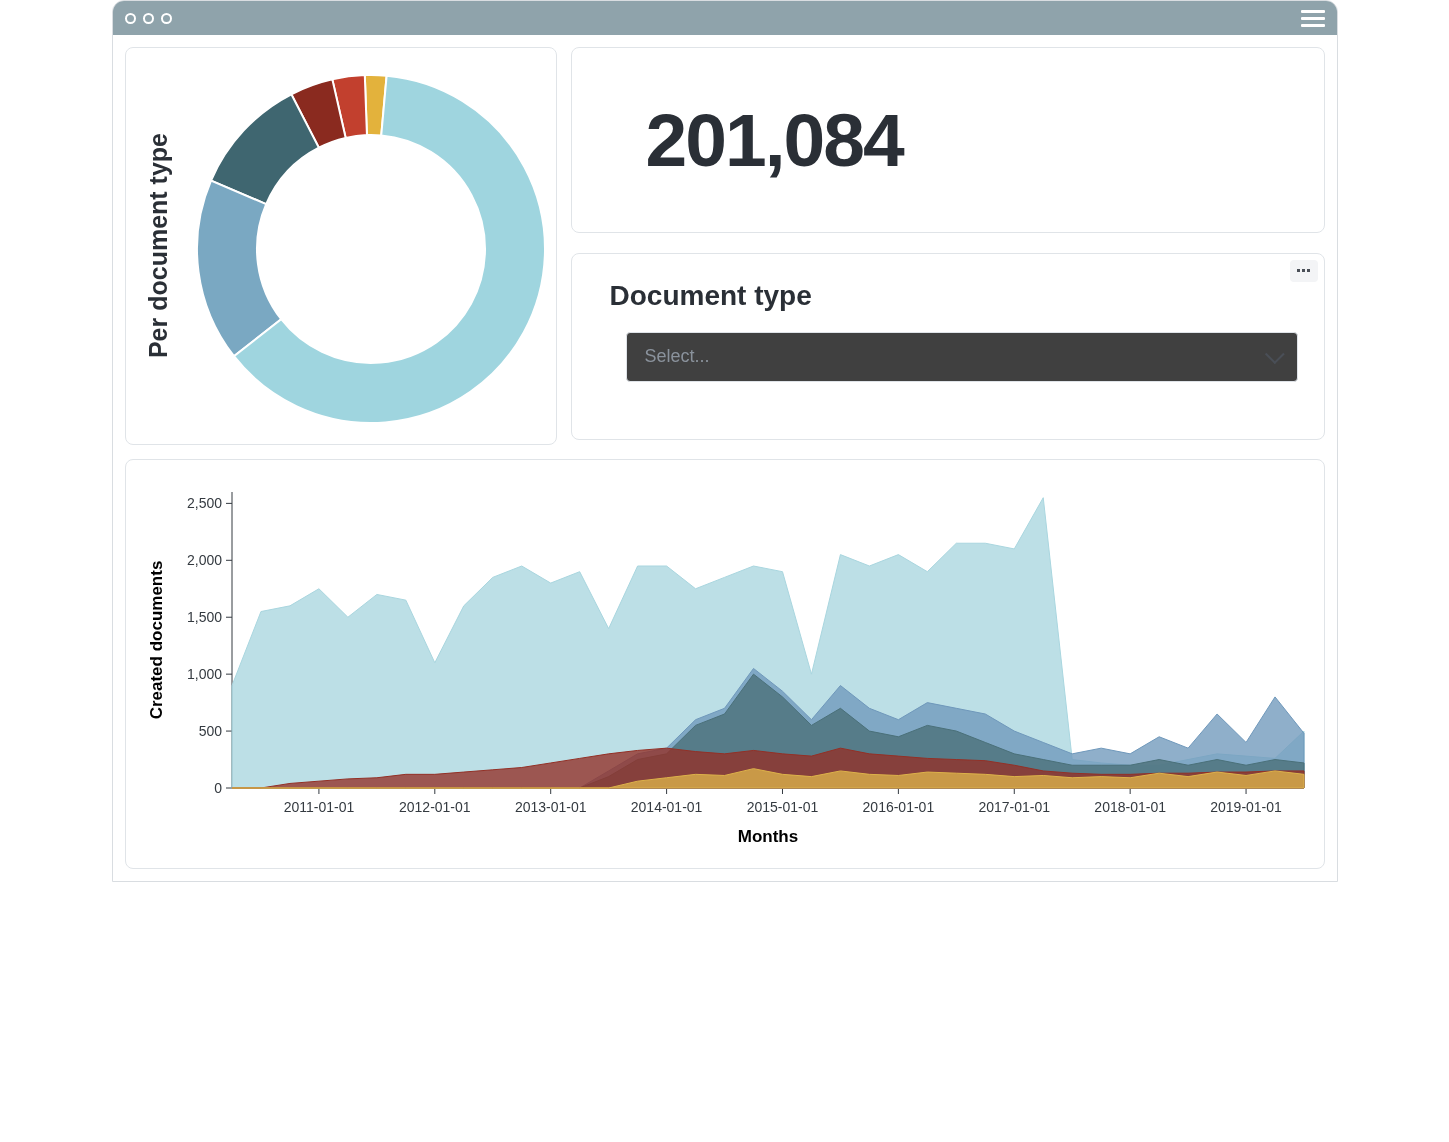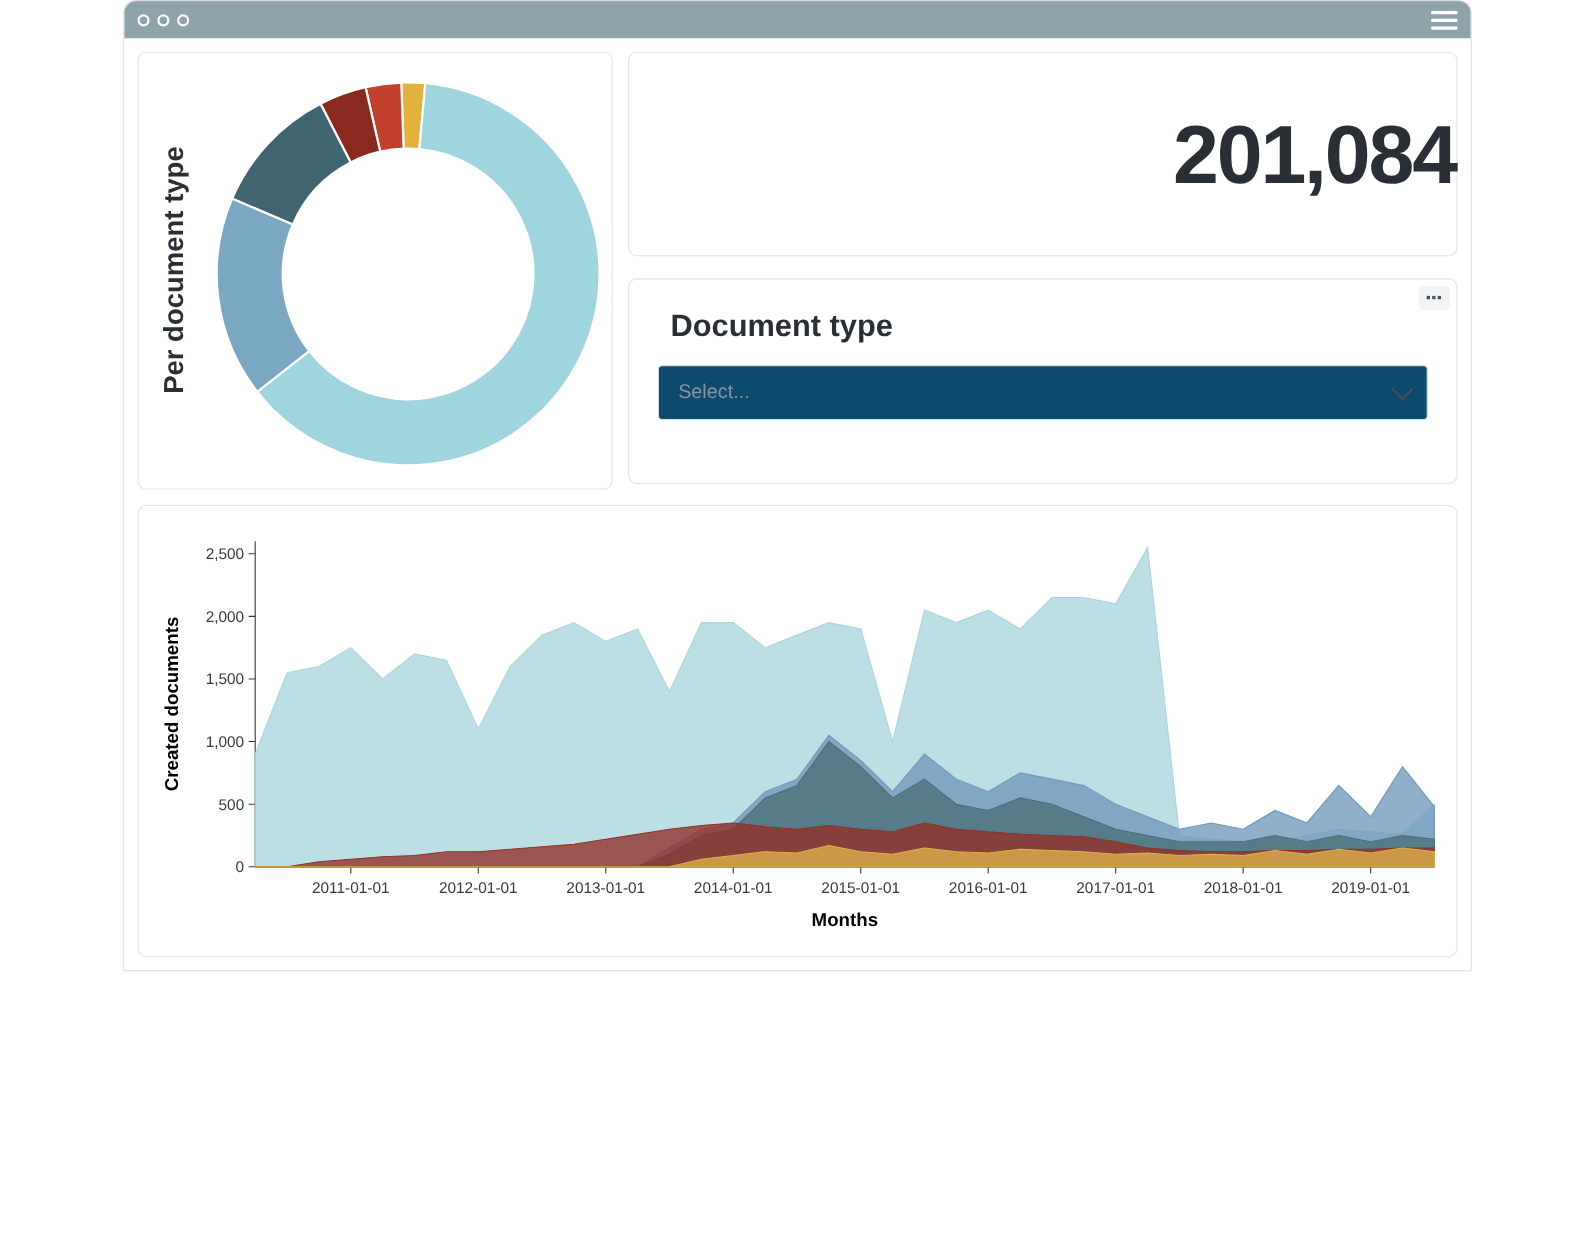--- a/index.html
+++ b/index.html
@@ -44,34 +44,34 @@
     grid-template-rows:auto auto;
     gap:14px;
     background:#fff;
   }
   .card{
     border:1px solid var(--card-border);
     border-radius:8px;
     background:#fff;
     position:relative;
   }
-  .metric-card{height:186px;display:flex;align-items:center;padding-left:74px;justify-content:flex-end;}
+  .metric-card{height:186px;display:flex;align-items:center;padding-left:74px;}
   .metric-value{font-size:75px;font-weight:700;letter-spacing:-2px;}
   .filter-card{height:187px;padding:26px;}
   .kebab{
     position:absolute;top:6px;right:6px;width:28px;height:22px;
     background:#f3f4f6;border-radius:4px;display:flex;align-items:center;justify-content:center;gap:2px;
     cursor:pointer;
   }
   .kebab i{width:3px;height:3px;background:#4a4f57;display:block;}
   .filter-title{font-size:28px;font-weight:700;margin:0 12px 20px;}
   .select{
     display:flex;align-items:center;justify-content:space-between;
     border:1px solid #dfe3e8;border-radius:4px;height:50px;padding:0 18px;
-    color:var(--muted);font-size:18px;cursor:pointer;background:#0c4a6e;
+    color:var(--muted);font-size:18px;cursor:pointer;background:#404040;margin-left:28px;
   }
   .chevron-down{width:14px;height:14px;border-right:2px solid #4a4f57;border-bottom:2px solid #4a4f57;transform:rotate(45deg) translateY(-4px);}
   .donut-card{grid-row:1/3;min-height:388px;display:flex;align-items:center;padding:18px;}
   .v-title{
     writing-mode:vertical-rl;transform:rotate(180deg);
     font-size:25px;font-weight:700;margin-right:8px;
   }
   .donut-wrap{flex:1;display:flex;justify-content:center;}
   .area-card{grid-column:1/3;min-height:400px;padding:14px 14px 10px 14px;}
   .tick-text{font-size:14px;fill:#343a40;}

